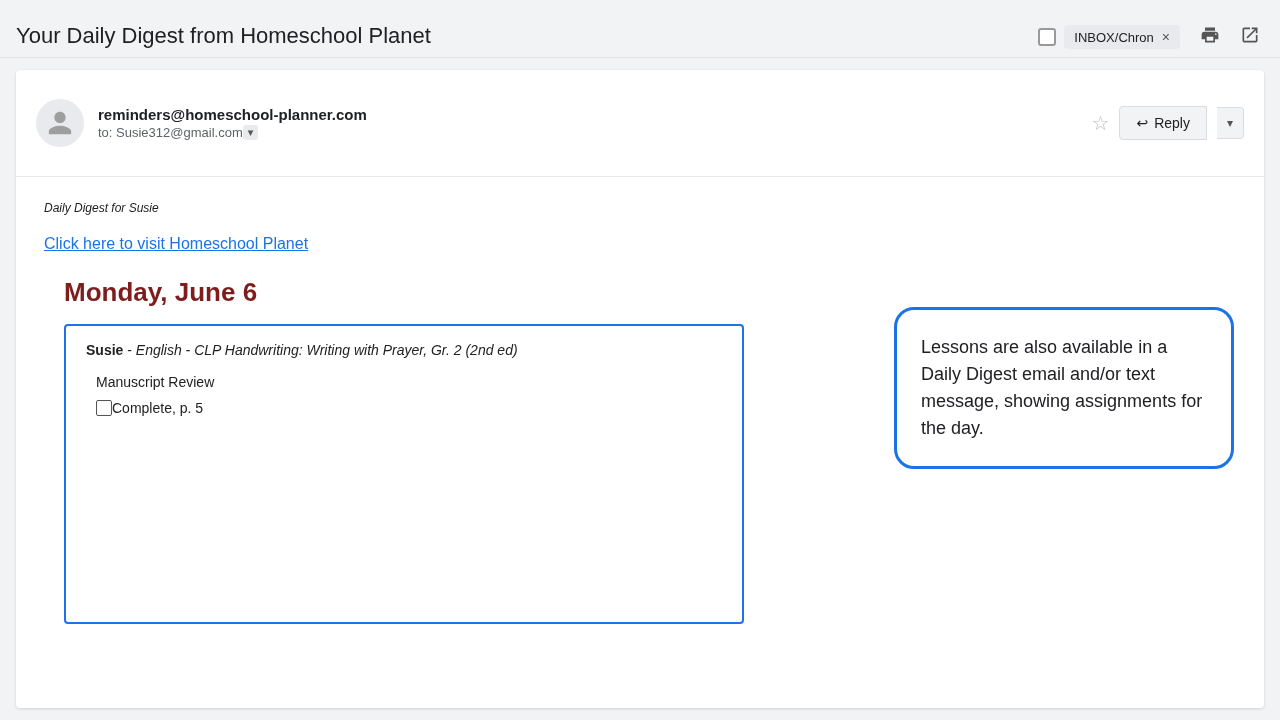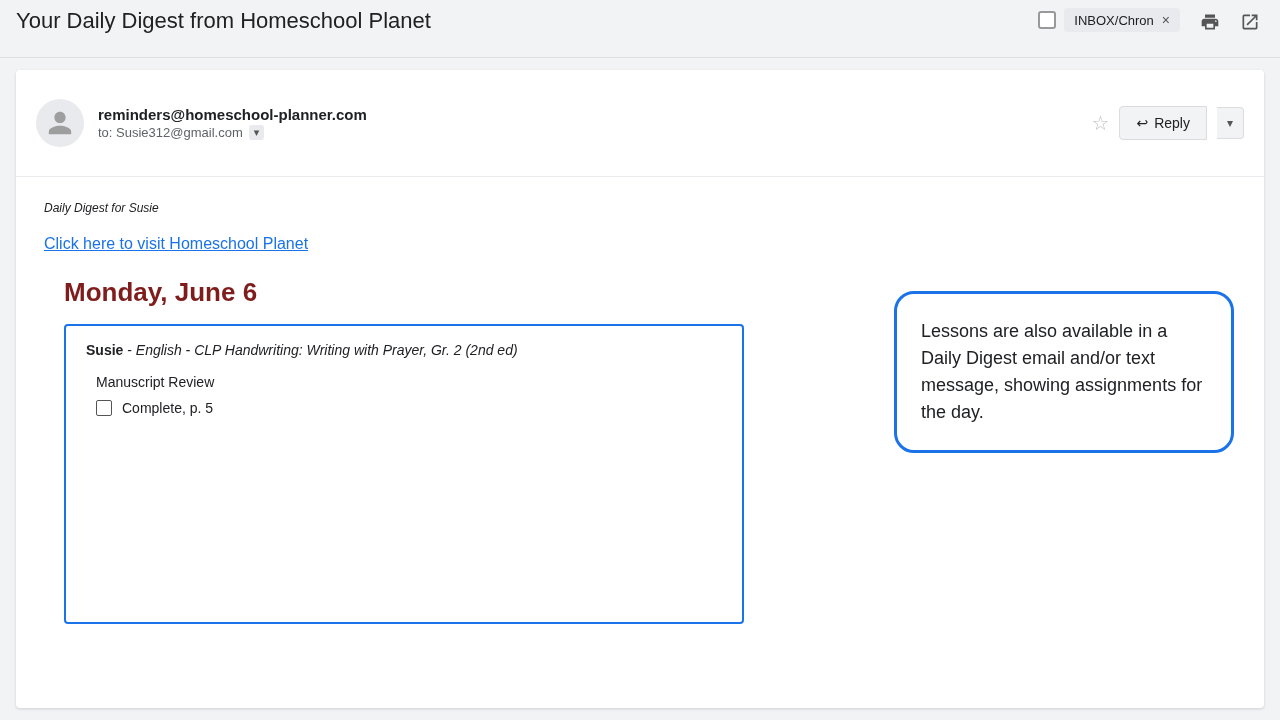--- a/index.html
+++ b/index.html
@@ -7,21 +7,21 @@
       font-family: Arial, sans-serif;
       background: #f1f3f4;
       width: 1280px;
       height: 720px;
       overflow: hidden;
     }
 
     
     .title-bar {
       display: flex;
-      align-items: flex-start;
+      align-items: flex-end;
       background: #f1f3f4;
       padding: 8px 16px;
       height: 58px;
       border-bottom: 1px solid #e0e0e0;
     }
     .title-text {
       font-size: 22px;
       color: #202124;
       font-weight: 400;
       flex: 1;
@@ -113,21 +113,20 @@
     .sender-email {
       font-size: 15px;
       font-weight: bold;
       color: #202124;
     }
     .sender-to {
       font-size: 13px;
       color: #5f6368;
       display: flex;
       align-items: flex-start;
-      gap: 6px;
       margin-top: 2px;
     }
     .dropdown-arrow {
       cursor: pointer;
       background: #e8eaed;
       border: none;
       border-radius: 3px;
       padding: 1px 5px;
       font-size: 11px;
       color: #555;
@@ -220,41 +219,40 @@
     }
     .assignment-lesson {
       font-size: 14px;
       color: #202124;
       margin-bottom: 10px;
       margin-left: 10px;
     }
     .assignment-task {
       display: flex;
       align-items: center;
-      gap: 10px;
       margin-left: 10px;
     }
     .task-checkbox {
       width: 16px;
       height: 16px;
       border: 1.5px solid #555;
       border-radius: 2px;
       background: white;
       flex-shrink: 0;
       cursor: pointer;
     }
     .task-label {
       font-size: 14px;
       color: #202124;
     }
 
     
     .callout-box {
       position: absolute;
-      top: 114px;
+      top: 130px;
       right: 30px;
       width: 340px;
       border: 3px solid #1a73e8;
       border-radius: 20px;
       background: white;
       padding: 24px;
       font-size: 18px;
       line-height: 1.5;
       color: #202124;
     }

